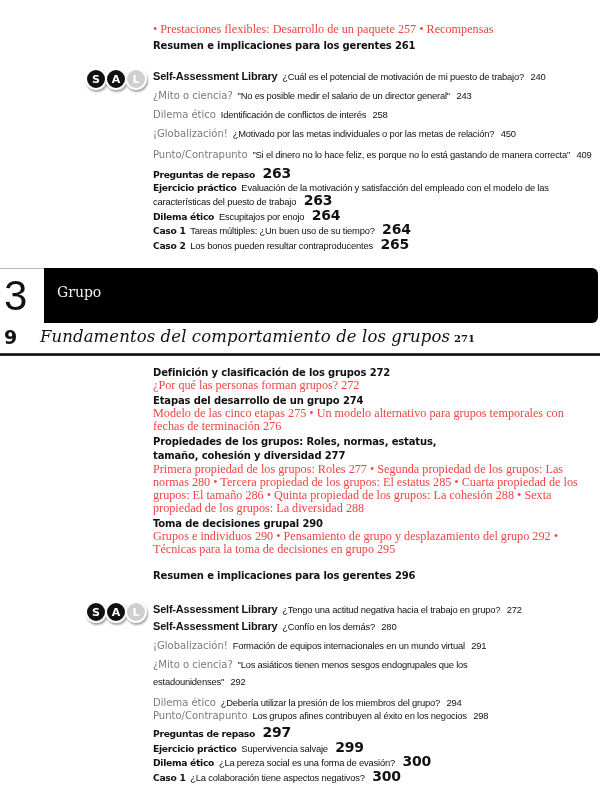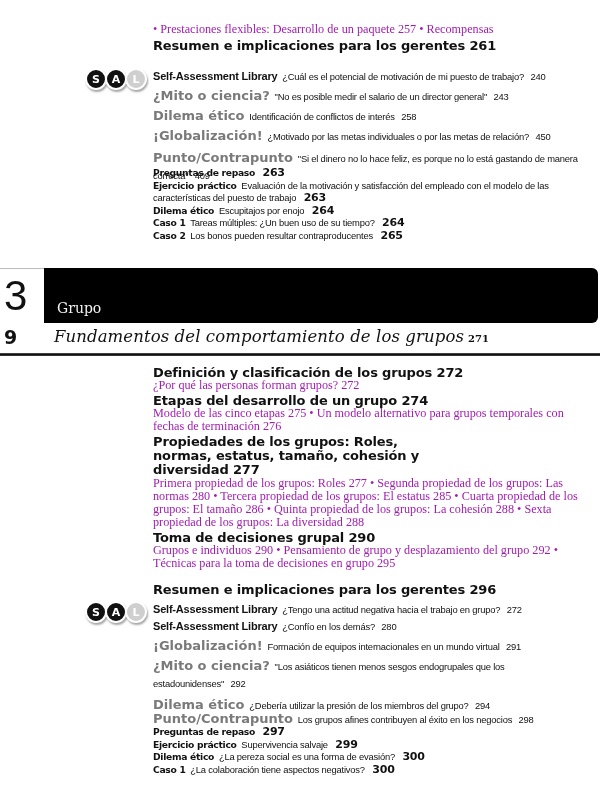--- a/index.html
+++ b/index.html
@@ -1,51 +1,51 @@
 <!DOCTYPE html>
 <html><head>
   <meta charset="utf-8">
   <style>
     * { margin: 0; padding: 0; box-sizing: border-box; }
     html, body { width: 600px; height: 791px; background: #ffffff; overflow: hidden; }
     body { position: relative; color: #111; font-family: "Liberation Sans", sans-serif; }
 
     .col { position: absolute; left: 153px; width: 440px; }
-    .serif { font-family: "Liberation Serif", serif; font-size: 12.2px; line-height: 13px; color: #a21caf; }
-    .head { font-family: "DejaVu Sans", sans-serif; font-weight: bold; font-size: 13px; line-height: 13px; color: #111; letter-spacing: -0.15px; }
+    .serif { font-family: "Liberation Serif", serif; font-size: 12.2px; line-height: 13px; color: #ef4444; }
+    .head { font-family: "DejaVu Sans", sans-serif; font-weight: bold; font-size: 10px; line-height: 13px; color: #111; letter-spacing: -0.15px; }
     .feat { font-family: "Liberation Sans", sans-serif; font-size: 9.4px; line-height: 13px; color: #111; letter-spacing: -0.2px; }
-    .feat .lbl-gray { font-family: "DejaVu Sans", sans-serif; font-size: 13px; color: #7a7a7a; letter-spacing: 0; font-weight: bold; }
+    .feat .lbl-gray { font-family: "DejaVu Sans", sans-serif; font-size: 10px; color: #7a7a7a; letter-spacing: 0; }
     .feat .lbl-bold { font-family: Liberation Sans, sans-serif; font-weight: bold; font-size: 11px; color: #111; letter-spacing: -0.2px; }
     .feat .pg { margin-left: 4px; }
     .end { font-family: "Liberation Sans", sans-serif; font-size: 9.4px; line-height: 12.6px; color: #111; letter-spacing: -0.2px; }
     .end .lbl { font-family: "DejaVu Sans", sans-serif; font-weight: bold; font-size: 9.2px; letter-spacing: -0.3px; }
-    .end .pg { font-weight: bold; font-family: "DejaVu Sans", sans-serif; font-size: 11px; margin-left: 5px; }
+    .end .pg { font-weight: bold; font-family: "DejaVu Sans", sans-serif; font-size: 14px; margin-left: 5px; }
     .row { display: block; }
 
     
     .sal { position: absolute; left: 85px; width: 70px; height: 22px; }
     .sal .circ { position: absolute; top: 0; width: 22px; height: 22px; border-radius: 50%;
       display: flex; align-items: center; justify-content: center;
       font-family: "DejaVu Sans", sans-serif; font-weight: bold; font-size: 11px;
       box-shadow: 1px 2px 2px rgba(0,0,0,0.35); border: 2px solid #fff; }
     .sal .s { left: 0; background: #111; color: #fff; }
     .sal .a { left: 20px; background: #111; color: #fff; }
     .sal .l { left: 40px; background: #cfcfcf; color: #fff; }
 
     
     .part-num { position: absolute; left: 4px; top: 270px; width: 38px; height: 52px;
       font-family: "Liberation Sans", sans-serif; font-size: 42px; line-height: 52px; color: #111; font-weight: normal; }
     .part-rule-top { position: absolute; left: 0; top: 268px; width: 45px; height: 1px; background: #bbb; }
     .part-bar { position: absolute; left: 44px; top: 268px; width: 554px; height: 55px; background: #000;
       border-radius: 0 6px 6px 0; }
-    .part-title { position: absolute; left: 57px; top: 300px; font-family: "DejaVu Serif", serif; font-size: 14px; color: #f2f2f2; }
+    .part-title { position: absolute; left: 57px; top: 284px; font-family: "DejaVu Serif", serif; font-size: 14px; color: #f2f2f2; }
 
     
     .ch-num { position: absolute; left: 4px; top: 326px; font-family: "DejaVu Sans", sans-serif; font-weight: bold; font-size: 19px; color: #111; }
-    .ch-title { position: absolute; left: 54px; top: 327px; font-family: "DejaVu Serif", serif; font-style: italic; font-size: 16.5px; color: #111; letter-spacing: 0.1px; }
+    .ch-title { position: absolute; left: 40px; top: 327px; font-family: "DejaVu Serif", serif; font-style: italic; font-size: 16.5px; color: #111; letter-spacing: 0.1px; }
     .ch-title .pg { font-style: normal; font-weight: bold; font-family: "DejaVu Serif", serif; font-size: 10px; margin-left: 4px; }
     .ch-rule { position: absolute; left: 0; top: 353px; width: 600px; height: 3px;
       background: linear-gradient(to bottom, #555 0%, #111 50%, #444 100%); }
   </style>
 </head>
 <body>
 
 <div class="col" style="top:23px;">
   <div class="serif row">• Prestaciones flexibles: Desarrollo de un paquete  257  •  Recompensas</div>
   <div class="head row" style="margin-top:3px;">Resumen e implicaciones para los gerentes  261</div>

